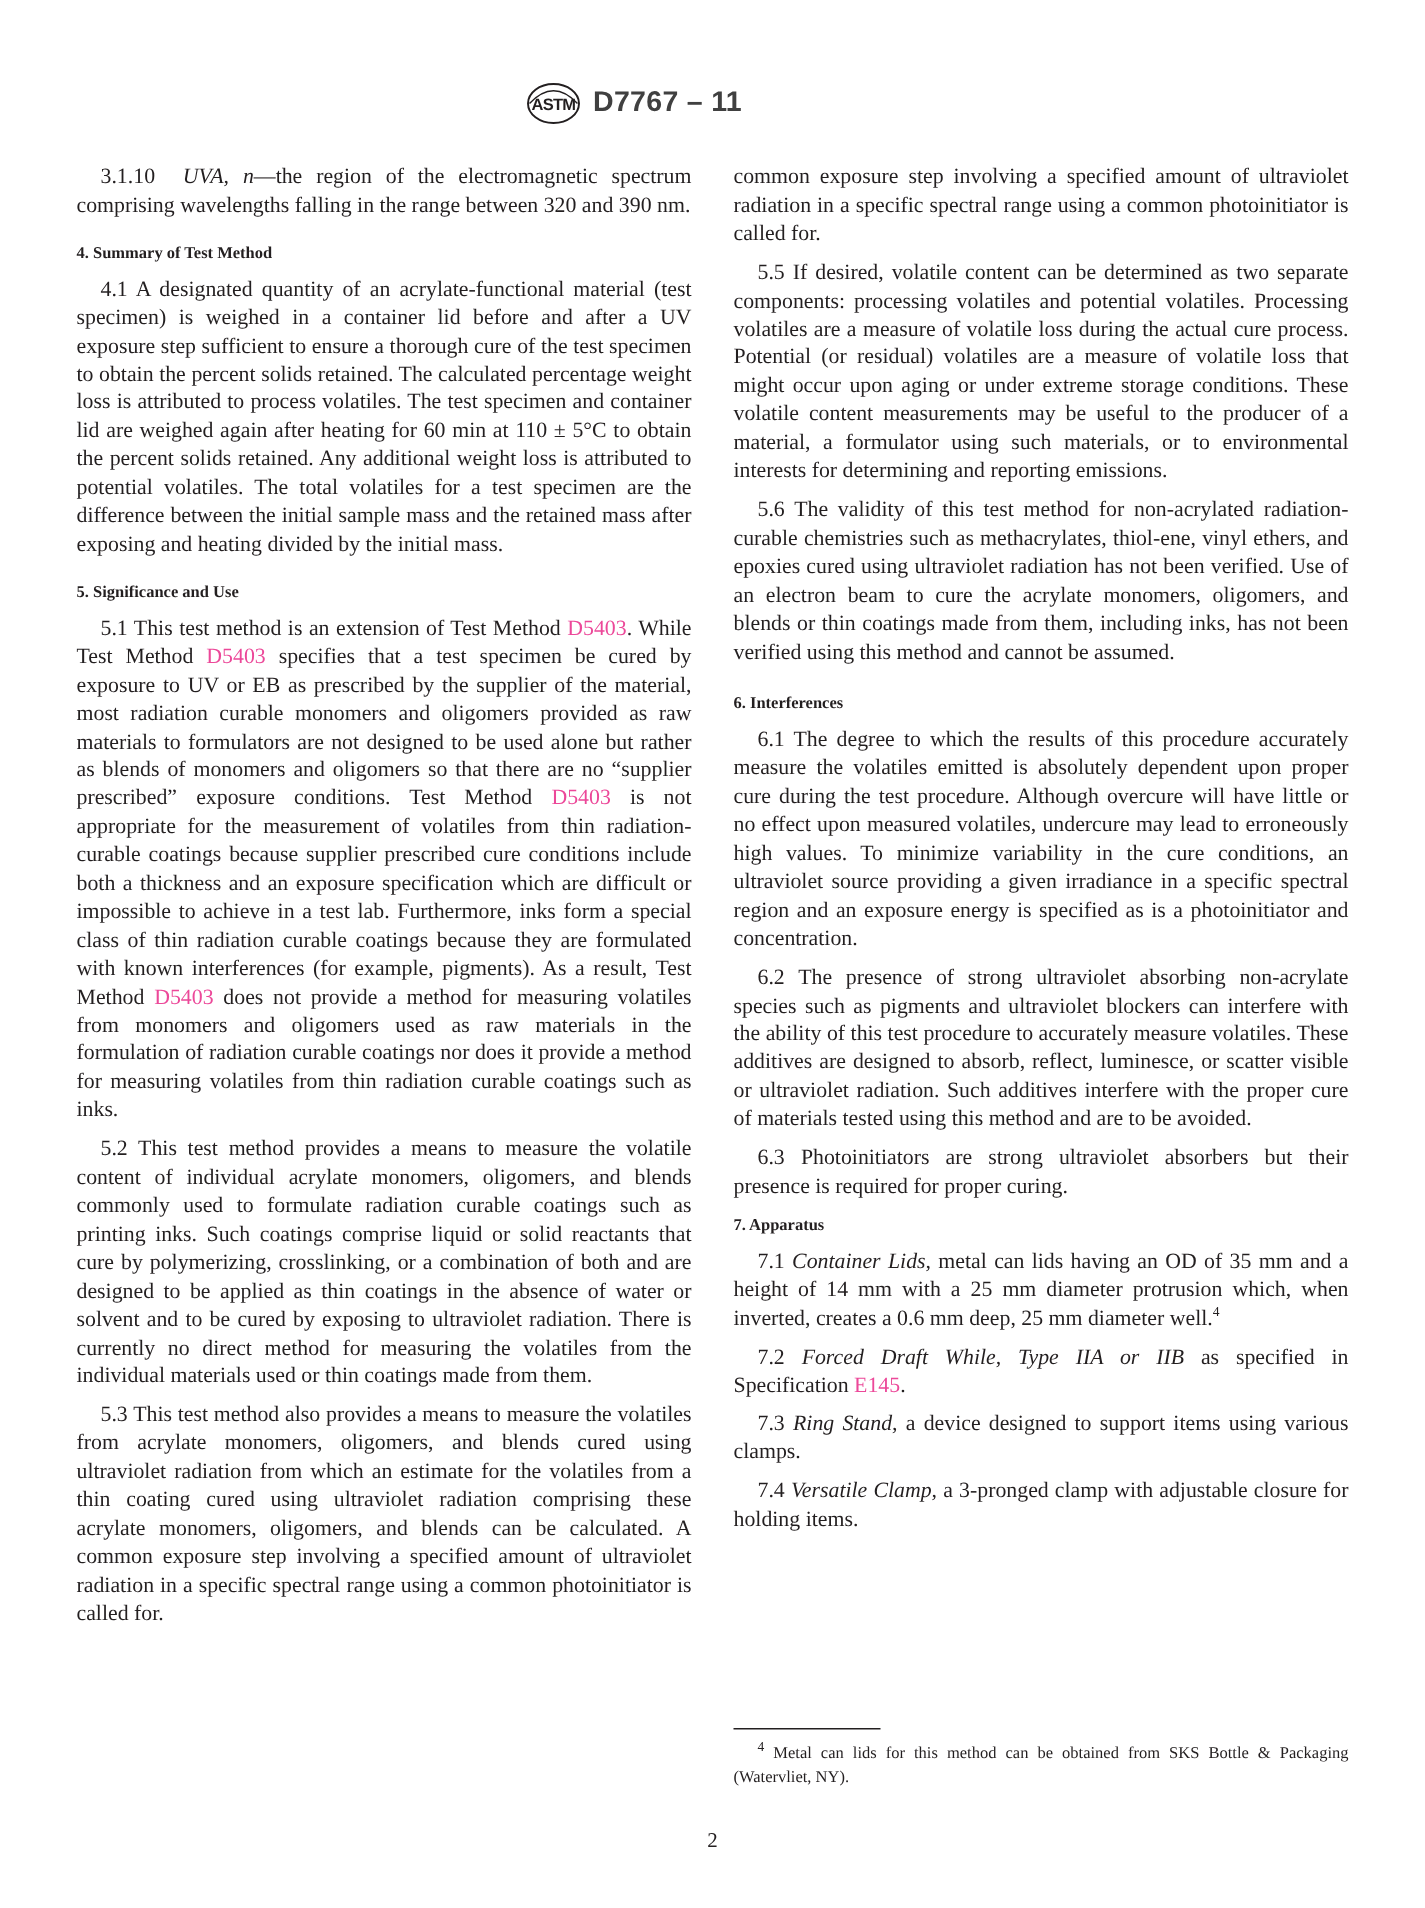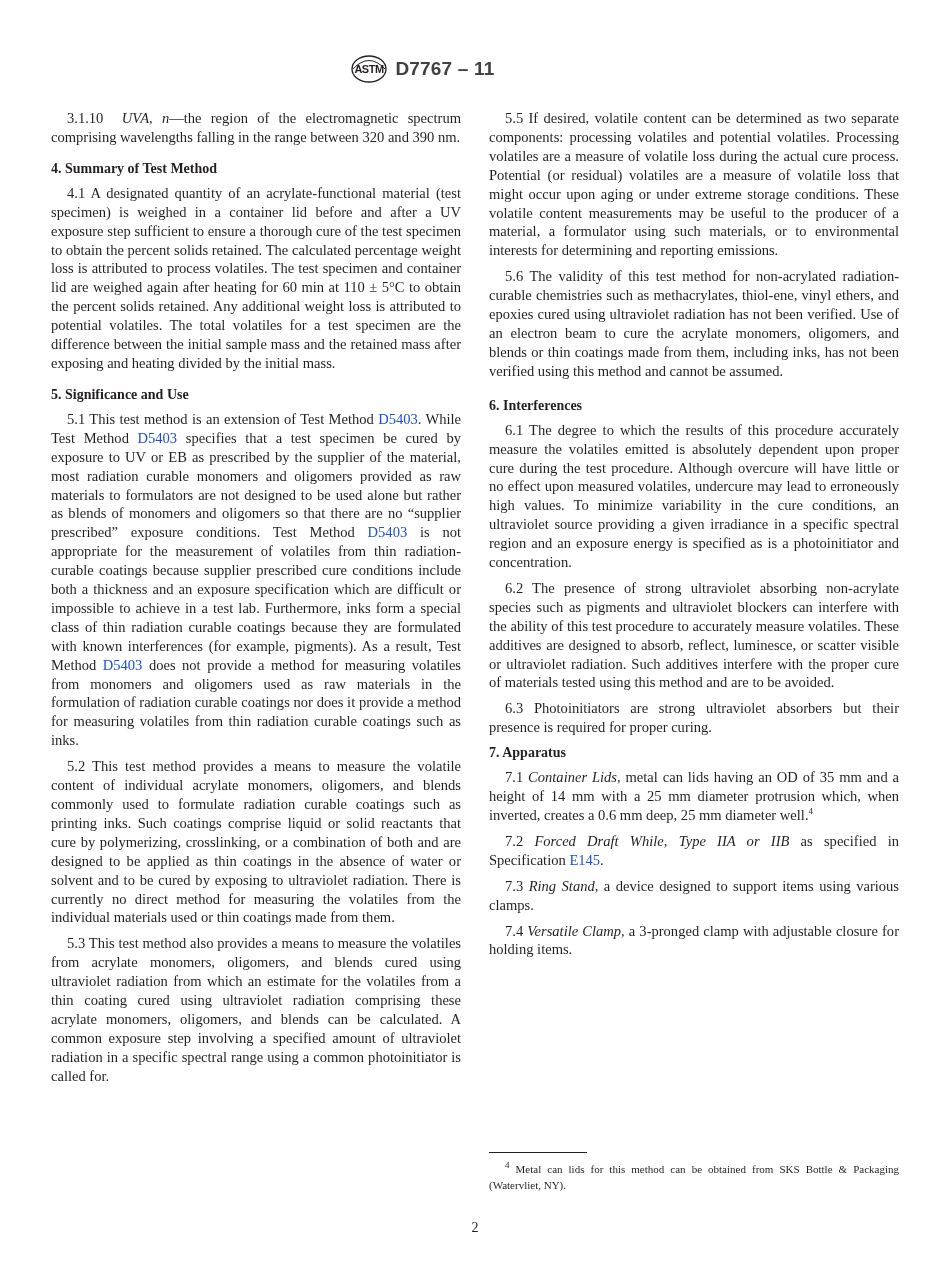--- a/index.html
+++ b/index.html
@@ -19,23 +19,23 @@
   }
   .col {
     position: absolute; top: 109px; width: 410px;
     font-size: 14.55px; line-height: 18.9px;
   }
   .col.left { left: 51px; }
   .col.right { left: 489px; }
   p { margin: 0 0 7px 0; text-align: justify; text-indent: 0; }
   p.indent { text-indent: 16px; }
   h2 {
-    font-size: 14px; font-weight: bold; margin: 13px 0 6px 0; line-height: 18px;
+    font-size: 11px; font-weight: bold; margin: 13px 0 6px 0; line-height: 18px;
   }
-  .ref { color: #1d4ed8; }
+  .ref { color: #ec4899; }
   em { font-style: italic; }
   sup { font-size: 9px; vertical-align: super; line-height: 0; }
   .footnote-rule {
     position: absolute; left: 489px; top: 1152px; width: 98px; height: 1px; background: #231f20;
   }
   .footnote {
     position: absolute; left: 489px; top: 1161px; width: 410px;
     font-size: 11px; line-height: 16px; text-align: justify;
   }
   .footnote .fn-first { text-indent: 16px; display: block; }
@@ -63,20 +63,21 @@
   <h2>4. Summary of Test Method</h2>
   <p class="indent">4.1  A designated quantity of an acrylate-functional material (test specimen) is weighed in a container lid before and after a UV exposure step sufficient to ensure a thorough cure of the test specimen to obtain the percent solids retained. The calculated percentage weight loss is attributed to process volatiles. The test specimen and container lid are weighed again after heating for 60 min at 110 ± 5°C to obtain the percent solids retained. Any additional weight loss is attributed to potential volatiles. The total volatiles for a test specimen are the difference between the initial sample mass and the retained mass after exposing and heating divided by the initial mass.</p>
 
   <h2>5. Significance and Use</h2>
   <p class="indent"><span>5.1  This test method is an extension of Test Method </span><span class="ref">D5403</span><span>. While Test Method </span><span class="ref">D5403</span><span> specifies that a test specimen be cured by exposure to UV or EB as prescribed by the supplier of the material, most radiation curable monomers and oligomers provided as raw materials to formulators are not designed to be used alone but rather as blends of monomers and oligomers so that there are no “supplier prescribed” exposure conditions. Test Method </span><span class="ref">D5403</span><span> is not appropriate for the measurement of volatiles from thin radiation-curable coatings because supplier prescribed cure conditions include both a thickness and an exposure specification which are difficult or impossible to achieve in a test lab. Furthermore, inks form a special class of thin radiation curable coatings because they are formulated with known interferences (for example, pigments). As a result, Test Method </span><span class="ref">D5403</span><span> does not provide a method for measuring volatiles from monomers and oligomers used as raw materials in the formulation of radiation curable coatings nor does it provide a method for measuring volatiles from thin radiation curable coatings such as inks.</span></p>
   <p class="indent">5.2 This test method provides a means to measure the volatile content of individual acrylate monomers, oligomers, and blends commonly used to formulate radiation curable coatings such as printing inks. Such coatings comprise liquid or solid reactants that cure by polymerizing, crosslinking, or a combination of both and are designed to be applied as thin coatings in the absence of water or solvent and to be cured by exposing to ultraviolet radiation. There is currently no direct method for measuring the volatiles from the individual materials used or thin coatings made from them.</p>
   <p class="indent">5.3  This test method also provides a means to measure the volatiles from acrylate monomers, oligomers, and blends cured using ultraviolet radiation from which an estimate for the volatiles from a thin coating cured using ultraviolet radiation comprising these acrylate monomers, oligomers, and blends can be calculated. A common exposure step involving a specified amount of ultraviolet radiation in a specific spectral range using a common photoinitiator is called for.</p>
 </div>
 
 <div class="col right">
+  <p>common exposure step involving a specified amount of ultraviolet radiation in a specific spectral range using a common photoinitiator is called for.</p>
   <p class="indent">5.5 If desired, volatile content can be determined as two separate components: processing volatiles and potential volatiles. Processing volatiles are a measure of volatile loss during the actual cure process. Potential (or residual) volatiles are a measure of volatile loss that might occur upon aging or under extreme storage conditions. These volatile content measurements may be useful to the producer of a material, a formulator using such materials, or to environmental interests for determining and reporting emissions.</p>
   <p class="indent">5.6 The validity of this test method for non-acrylated radiation-curable chemistries such as methacrylates, thiol-ene, vinyl ethers, and epoxies cured using ultraviolet radiation has not been verified. Use of an electron beam to cure the acrylate monomers, oligomers, and blends or thin coatings made from them, including inks, has not been verified using this method and cannot be assumed.</p>
 
   <h2 style="margin-top:16px;">6. Interferences</h2>
   <p class="indent">6.1 The degree to which the results of this procedure accurately measure the volatiles emitted is absolutely dependent upon proper cure during the test procedure. Although overcure will have little or no effect upon measured volatiles, undercure may lead to erroneously high values. To minimize variability in the cure conditions, an ultraviolet source providing a given irradiance in a specific spectral region and an exposure energy is specified as is a photoinitiator and concentration.</p>
   <p class="indent">6.2 The presence of strong ultraviolet absorbing non-acrylate species such as pigments and ultraviolet blockers can interfere with the ability of this test procedure to accurately measure volatiles. These additives are designed to absorb, reflect, luminesce, or scatter visible or ultraviolet radiation. Such additives interfere with the proper cure of materials tested using this method and are to be avoided.</p>
   <p class="indent">6.3  Photoinitiators are strong ultraviolet absorbers but their presence is required for proper curing.</p>
 
   <h2 style="margin-top:0;">7. Apparatus</h2>
   <p class="indent"><span>7.1  </span><em>Container Lids,</em><span> metal can lids having an OD of 35 mm and a height of 14 mm with a 25 mm diameter protrusion which, when inverted, creates a 0.6 mm deep, 25 mm diameter well.</span><sup>4</sup></p>

